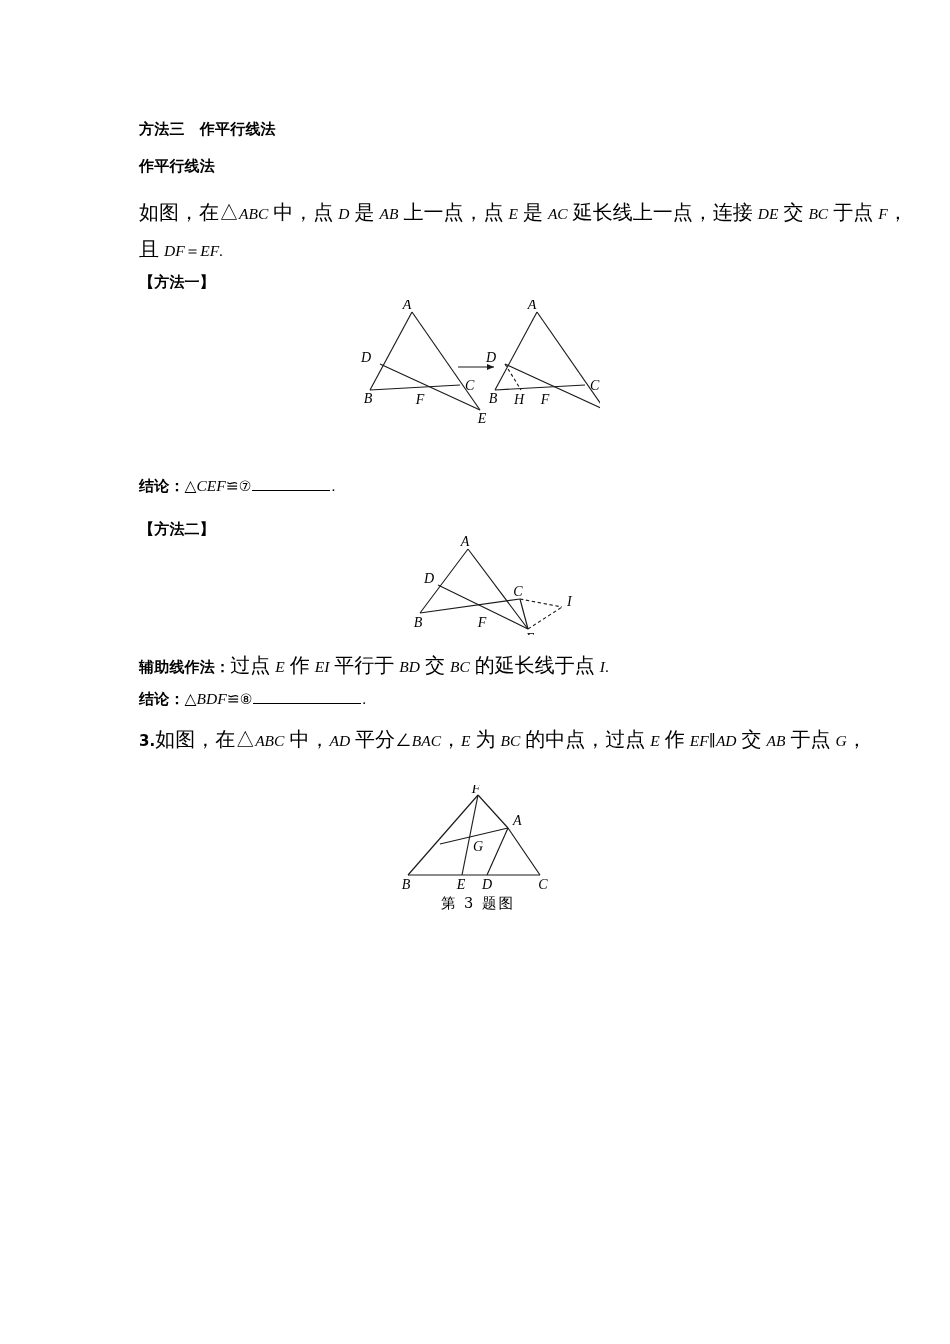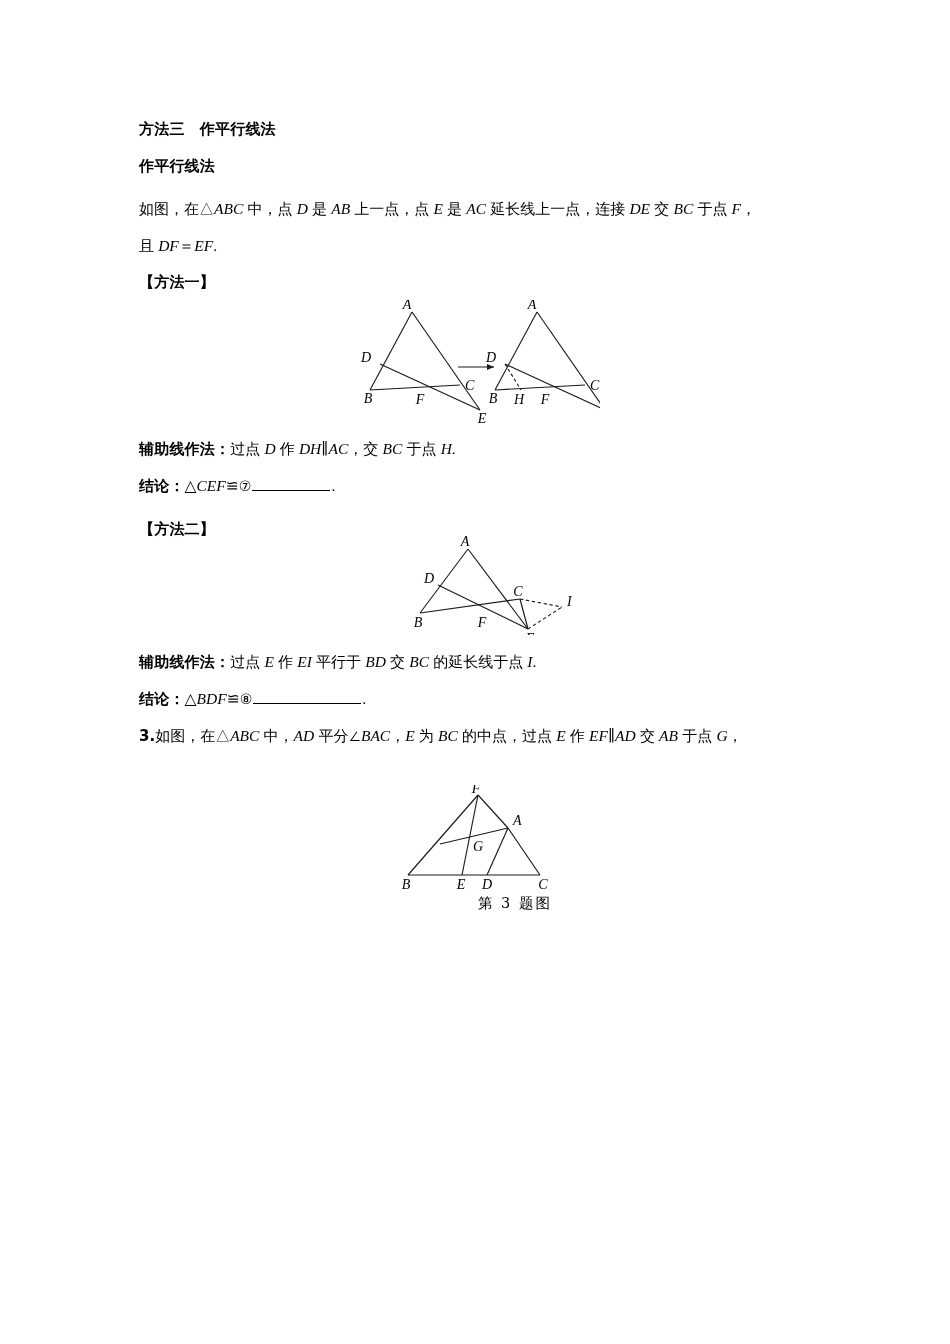--- a/index.html
+++ b/index.html
@@ -26,22 +26,22 @@
     line-height: 1.5;
     white-space: nowrap;
   }
   .cn-bold {
     font-family: "DejaVu Sans", "Liberation Sans", sans-serif;
     font-weight: bold;
     font-size: 15px;
     letter-spacing: 0.2px;
   }
   .cn {
-    font-family: Liberation Sans, sans-serif;
-    font-size: 15px;
+    font-family: Liberation Serif, serif;
+    font-size: 20px;
   }
   .mi {
     font-family: "Liberation Serif", "DejaVu Serif", serif;
     font-style: italic;
     font-size: 15.5px;
     margin-top: 44px;
   }
   .mu {
     font-family: "Liberation Serif", "DejaVu Serif", serif;
     font-style: normal;
@@ -75,21 +75,20 @@
     font-family: "Liberation Serif", "DejaVu Serif", serif;
     font-style: italic;
     font-size: 14px;
   }
   .caption {
     position: absolute;
     font-family: "DejaVu Serif", "Liberation Serif", serif;
     font-size: 14.5px;
     letter-spacing: 2px;
     white-space: nowrap;
-    margin-left: 37px;
   }
   .qnum {
     font-family: "DejaVu Sans", "Liberation Sans", sans-serif;
     font-weight: bold;
     font-size: 15px;
   }
 </style>
 </head>
 <body>
 
@@ -142,23 +141,20 @@
         <text class="lbl" x="11" y="62" text-anchor="end">D</text>
         <text class="lbl" x="8" y="103" text-anchor="middle">B</text>
         <text class="lbl" x="34" y="104" text-anchor="middle">H</text>
         <text class="lbl" x="60" y="104" text-anchor="middle">F</text>
         <text class="lbl" x="105" y="90" text-anchor="start">C</text>
         <text class="lbl" x="122" y="123" text-anchor="middle">E</text>
       </g>
     </svg>
   </div>
 
-  <div class="blk" style="left:139px; top:437px;">
-    <span class="cn-bold">辅助线作法：</span><span class="cn">过点 </span><span class="mi">D</span><span class="cn"> 作 </span><span class="mi">DH</span><span class="mu">∥</span><span class="mi">AC</span><span class="cn">，交 </span><span class="mi">BC</span><span class="cn"> 于点 </span><span class="mi">H</span><span class="mu">.</span>
-  </div>
 
   <div class="blk" style="left:139px; top:474px;">
     <span class="cn-bold">结论：</span><span class="mu">△</span><span class="mi">CEF</span><span class="mu">≌</span><span class="num-circ">⑦</span><span class="blank-short"></span><span class="mu">.</span>
   </div>
 
   <div class="blk cn-bold" style="left:139px; top:518px;">【方法二】</div>
 
   <div class="fig" style="left:410px; top:535px;">
     <svg width="175" height="100" viewBox="0 0 175 100" xmlns="http://www.w3.org/2000/svg">
       <g stroke="#1a1a1a" stroke-width="1.15" fill="none">

